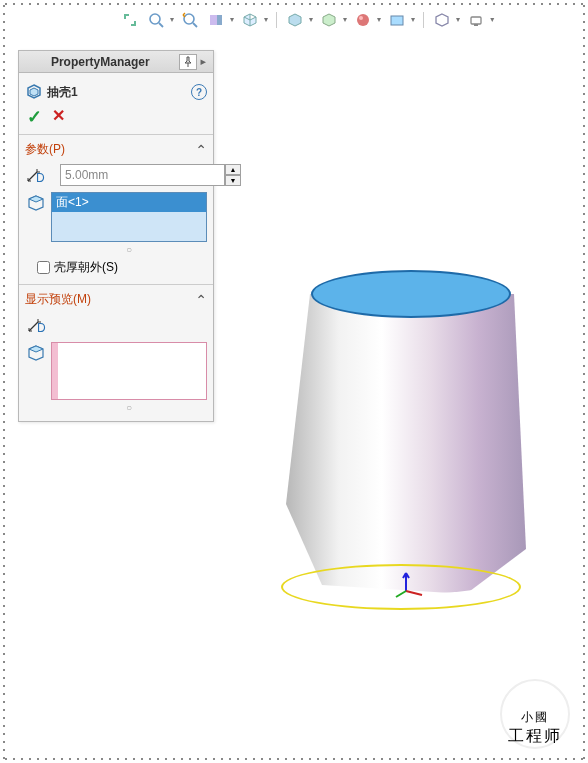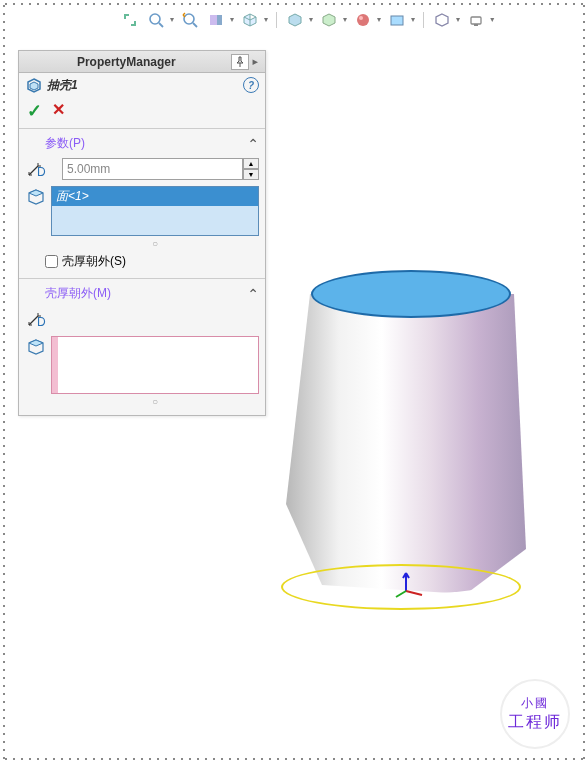--- a/index.html
+++ b/index.html
@@ -8,67 +8,67 @@
     .border-dots.top { top: 2px; left: 2px; right: 2px; height: 4px; background-image: radial-gradient(circle, #888 1.5px, transparent 1.5px); background-size: 8px 4px; }
     .border-dots.bottom { bottom: 2px; left: 2px; right: 2px; height: 4px; background-image: radial-gradient(circle, #888 1.5px, transparent 1.5px); background-size: 8px 4px; }
     .border-dots.left { left: 2px; top: 2px; bottom: 2px; width: 4px; background-image: radial-gradient(circle, #888 1.5px, transparent 1.5px); background-size: 4px 8px; }
     .border-dots.right { right: 2px; top: 2px; bottom: 2px; width: 4px; background-image: radial-gradient(circle, #888 1.5px, transparent 1.5px); background-size: 4px 8px; }
     
     .toolbar { position: absolute; top: 10px; left: 120px; display: flex; gap: 6px; align-items: center; }
     .tb-icon { width: 20px; height: 20px; display: flex; align-items: center; justify-content: center; color: #5b8cb8; cursor: pointer; }
     .tb-sep { width: 1px; height: 16px; background: #ccc; margin: 0 2px; }
     .tb-dd { font-size: 8px; color: #777; margin-left: -2px; line-height:1;}
     
-    .panel { position: absolute; top: 50px; left: 18px; width: 248px; background: #f5f5f5; border: 1px solid #b8b8b8; box-shadow: 1px 1px 3px rgba(0,0,0,0.1); }
+    .panel { position: absolute; top: 50px; left: 18px; width: 196px; background: #f5f5f5; border: 1px solid #b8b8b8; box-shadow: 1px 1px 3px rgba(0,0,0,0.1); }
     .panel-header { display: flex; align-items: center; background: linear-gradient(#e8e8e8,#d8d8d8); border-bottom: 1px solid #b8b8b8; height: 22px; padding: 0 4px; }
     .panel-title { flex: 1; font-weight: bold; text-align: center; color: #333; }
     .panel-pin { width: 18px; height: 16px; background:#fff; border:1px solid #aaa; display:flex; align-items:center; justify-content:center; margin-left:2px;}
     .panel-exp { font-size: 11px; color:#666; padding:0 3px;}
     
-    .feature-row { display: flex; padding: 4px 6px 3px 6px; font-style: italic; }
+    .feature-row { display: flex; align-items: center; padding: 10px 6px 3px 6px; }
     .feature-icon { width: 18px; height: 18px; margin-right: 4px; }
     .feature-name { font-weight: bold; color: #333; flex: 1; }
     .help-icon { width: 16px; height: 16px; border: 1.5px solid #3b7ab5; border-radius: 50%; color: #3b7ab5; font-weight: bold; display: flex; align-items: center; justify-content: center; font-size: 10px; }
     
     .okrow { padding: 2px 8px 6px 8px; display: flex; gap: 10px; }
     .ok-btn { color: #1f9d3d; font-size: 18px; font-weight: bold; cursor:pointer; }
     .cancel-btn { color: #c22; font-size: 16px; font-weight: bold; cursor:pointer; }
     
     .section { border-top: 1px solid #ccc; padding: 4px 6px 8px 6px; }
     .section-head { display: flex; align-items: center; padding: 2px 0; cursor:pointer; }
-    .section-title { flex: 1; color: #8b5cf6; margin-left: 20px; }
+    .section-title { flex: 1; color: #c2410c; }
     .section-chev { color: #555; font-size: 14px; }
     
     .field-row { display: flex; align-items: center; margin-top: 4px; gap: 4px; }
     .dim-icon { width: 22px; height: 22px; display:flex; align-items:center; justify-content:center; }
     .dim-input { flex: 1; display: flex; padding-left: 11px; }
     .dim-input input { flex: 1; border: 1px solid #a0a0a0; padding: 2px 4px; font-size: 12px; background:#fff; color:#888; }
     .spinner { display: flex; flex-direction: column; }
     .spinner button { width: 16px; height: 11px; border: 1px solid #a0a0a0; background: #f0f0f0; font-size: 7px; line-height:1; padding:0; cursor:pointer; display:flex; align-items:center; justify-content:center;}
     
     .face-row { display:flex; align-items:flex-start; margin-top:6px; gap:4px;}
     .face-icon { width:22px; height:22px; display:flex; align-items:center; justify-content:center;}
     .face-list { flex:1; border:1px solid #5b8cb8; background:#cfe5f7; height:50px; padding:0;}
     .face-item { background:#3b8fd0; color:#fff; padding:1px 4px; }
     .drag-grip { text-align:center; color:#aaa; font-size:10px; margin-top:2px;}
     
-    .check-row { display:flex; align-items:center; margin-left:20px; margin-top:4px; gap:4px;}
+    .check-row { display:flex; align-items:center; margin-left:12px; margin-top:4px; gap:4px;}
     .check-row input{ width:13px; height:13px; }
     
     .mt-list { flex:1; border:1px solid #d88ca8; background:#fff; height:58px;}
     .mt-list-inner { width:6px; height:100%; background:#f3bed2;}
     
     .canvas { position:absolute; left:236px; top:30px; right:10px; bottom:10px; }
     .model { position:absolute; left:50px; top:240px; width:240px; height:360px;}
     .top-face { position:absolute; top:0; left:25px; width:200px; height:48px; border-radius:50%; background:#5cb3ea; border:2px solid #1e6aa8;}
     .body { position:absolute; top:24px; left:0; width:240px; height:300px; background: linear-gradient(90deg, #b8b8b8 0%, #f2f2f2 22%, #ffffff 40%, #e8dce8 60%, #c8b2d0 80%, #a898b8 100%); border-radius: 0 0 50% 50% / 0 0 8% 8%; clip-path: polygon(10% 0%, 95% 0%, 100% 85%, 75% 100%, 15% 97%, 0% 70%);}
     .bot-ellipse { position:absolute; bottom:20px; left:-5px; width:240px; height:46px; border:2px solid #e8d820; border-radius:50%;}
     .axis { position:absolute; bottom:28px; left:110px; }
     .axis svg{overflow:visible;}
-    .watermark{position:absolute; right:18px; bottom:14px; width:70px;height:70px;border:2px solid #eee;border-radius:50%;display:flex;flex-direction:column;align-items:center;justify-content:center;color:#6d28d9;font-size:16px;letter-spacing:2px;}
+    .watermark{position:absolute; right:18px; bottom:14px; width:70px;height:70px;border:2px solid #eee;border-radius:50%;display:flex;flex-direction:column;align-items:center;justify-content:flex-end;color:#000000;font-size:16px;letter-spacing:2px;}
   </style>
 </head>
 <body>
 
 <div class="border-dots top"></div>
 <div class="border-dots bottom"></div>
 <div class="border-dots left"></div>
 <div class="border-dots right"></div>
 
 <div class="toolbar">
@@ -191,36 +191,36 @@
         </div>
       </div>
     </div>
     <div class="face-row">
       <span class="face-icon">
           <svg width="20" height="20">
             <path d="M10 3 L17 6 L17 14 L10 17 L3 14 L3 6 Z" stroke="#3a7ab0" fill="none" stroke-width="1.2"></path>
             <path d="M10 3 L17 6 L10 9 L3 6 Z" fill="#bde3f8" stroke="#3a7ab0" stroke-width="1"></path>
           </svg>
         </span>
-      <div style="flex:1;font-style:italic;">
+      <div style="flex:1;">
         <div class="face-list">
           <div class="face-item">面&lt;1&gt;</div>
         </div>
         <div class="drag-grip">○</div>
       </div>
     </div>
     <label class="check-row">
       <input type="checkbox" style="">
       <span>壳厚朝外(S)</span>
     </label>
   </div>
 
   <div class="section">
     <div class="section-head">
-      <span class="section-title">壳厚朝外(M)</span>
+      <span class="section-title">显示预览(M)</span>
       <span class="section-chev">⌃</span>
     </div>
     <div class="field-row">
       <span class="dim-icon">
           <svg width="20" height="20">
             <path d="M3 16 L12 7" stroke="#333" stroke-width="1.3"></path>
             <path d="M3 16 L6 16 M3 16 L3 13" stroke="#333"></path>
             <path d="M12 7 L12 4 M12 7 L15 7" stroke="#333"></path>
             <text x="11" y="17" font-size="8" fill="#2a72b5">D1</text>
           </svg>

